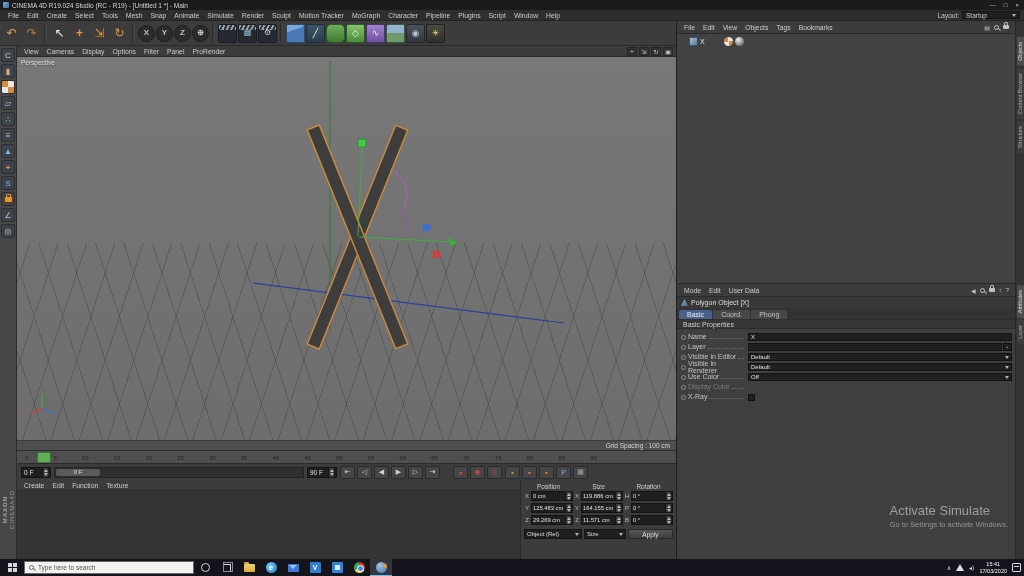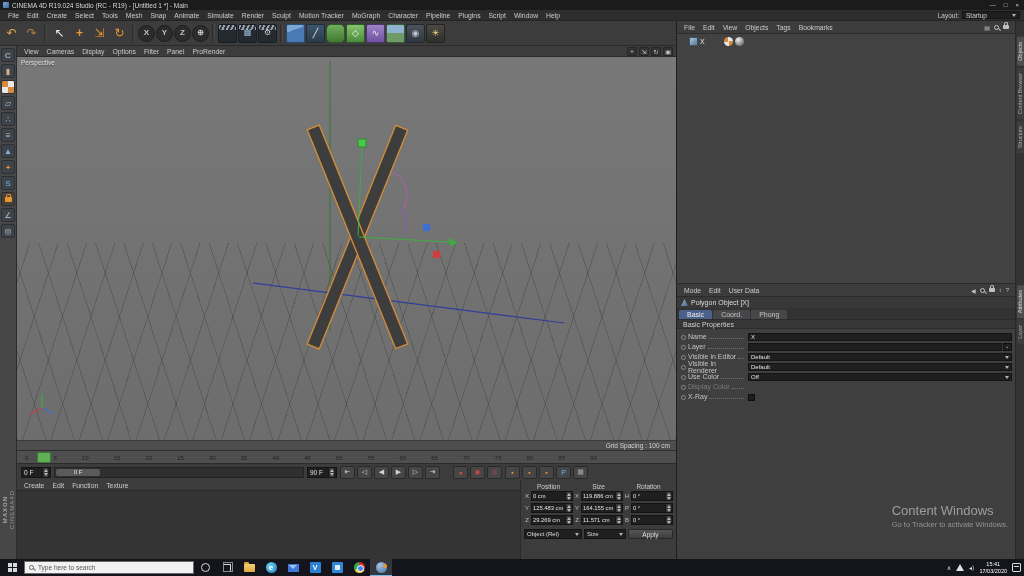--- a/index.html
+++ b/index.html
@@ -736,22 +736,22 @@
             <span class="am-label" data-name="attr-label">
               <span class="lt" data-name="attr-label-text">X-Ray</span>
               <span class="leaders" data-name="dotted-leader"></span>
             </span>
             <div class="am-ctrl" data-name="attr-control">
               <span class="cb" data-name="x-ray-checkbox"></span>
             </div>
           </div>
         </div>
       <div class="activate" data-name="activate-windows-watermark">
-        <div class="a1" data-name="activate-line1">Content Windows</div>
-        <div class="a2" data-name="activate-line2">Go to Tracker to activate Windows.</div>
+        <div class="a1" data-name="activate-line1">Activate Simulate</div>
+        <div class="a2" data-name="activate-line2">Go to Settings to activate Windows.</div>
       </div>
     </div>
     <div class="strip" data-name="dock-tab-strip">
       <div class="sg sg-top" id="strip-top" data-name="object-dock-tabs">
           <span class="strip-tab active" data-name="dock-tab-objects">Objects</span>
           <span class="strip-tab" data-name="dock-tab-content-browser">Content Browser</span>
           <span class="strip-tab" data-name="dock-tab-structure">Structure</span>
         </div>
       <div class="sg sg-bottom" id="strip-bottom" data-name="attribute-dock-tabs">
           <span class="strip-tab active" data-name="dock-tab-attributes">Attributes</span>

